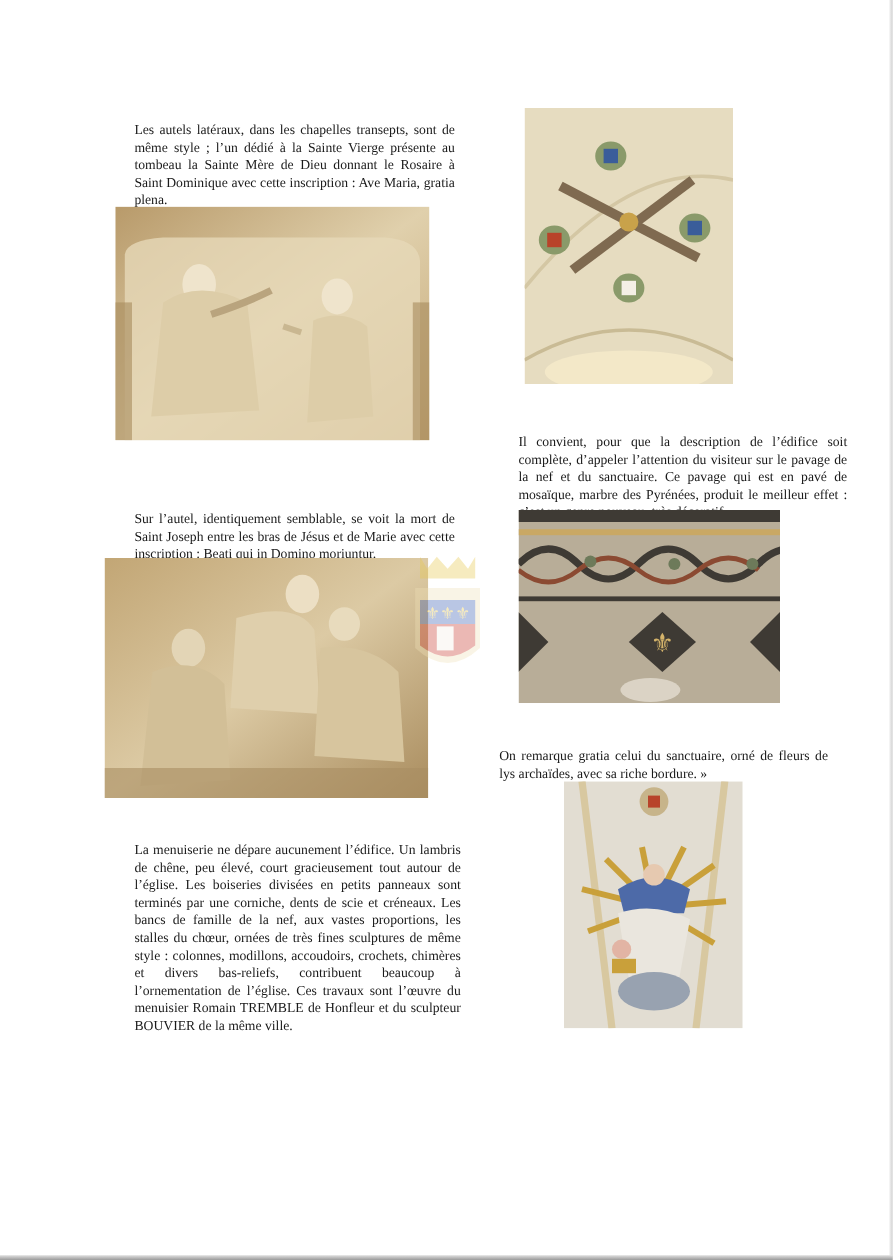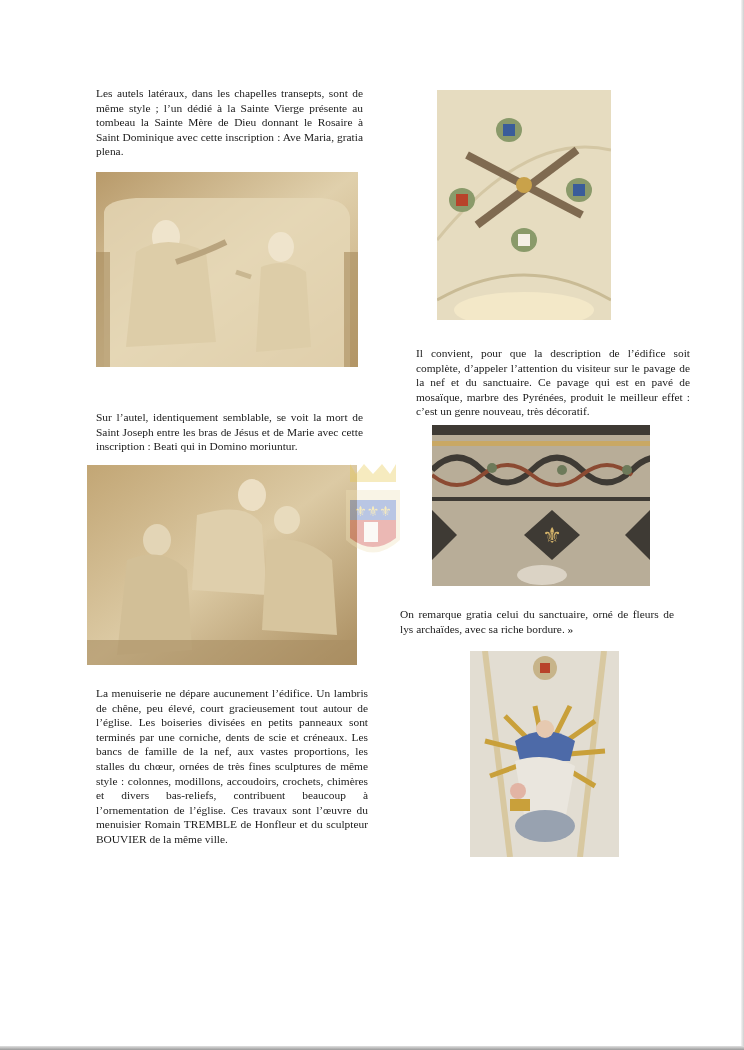--- a/index.html
+++ b/index.html
@@ -11,21 +11,21 @@
   }
   .page-edge-bottom {
     position: absolute; left: 0; right: 0; bottom: 0; height: 4px;
     background: linear-gradient(#e0e0e0, #9a9a9a);
   }
   .page-edge-right {
     position: absolute; top: 0; bottom: 0; right: 0; width: 3px;
     background: linear-gradient(90deg, #f4f4f4, #cfcfcf);
   }
   .para {
-    position: absolute; margin: 0;
+    position: absolute; margin: 16px;
     font-size: 11.4px; line-height: 14.6px;
     text-align: justify; text-justify: inter-word;
   }
   .photo {
     position: absolute; overflow: hidden;
   }
   .photo svg { display: block; width: 100%; height: 100%; }
   .watermark {
     position: absolute; opacity: 0.35;
   }

